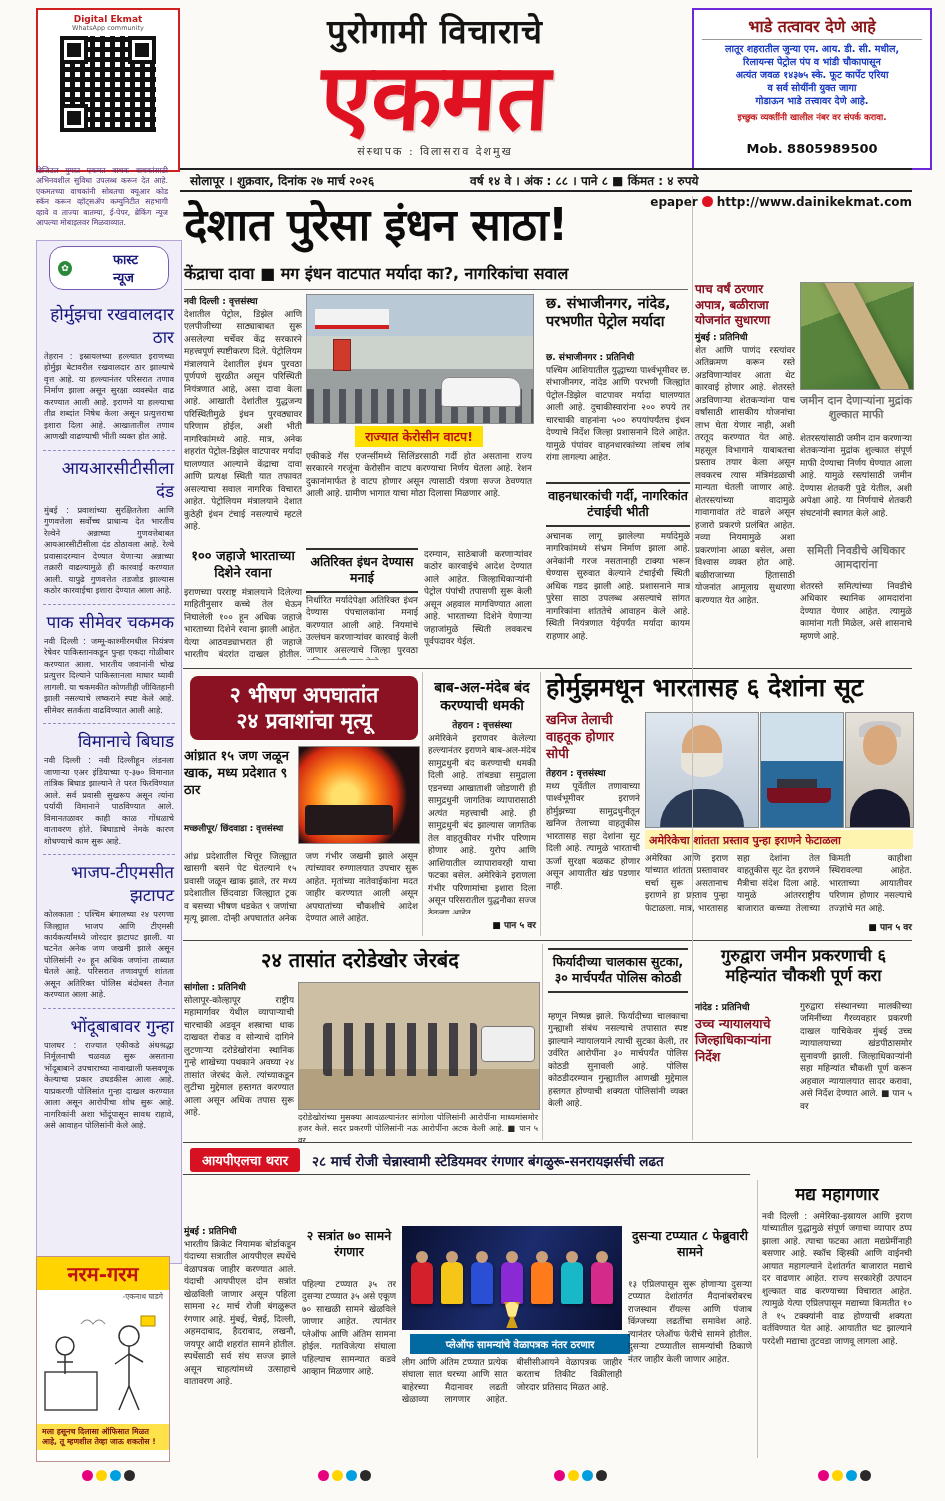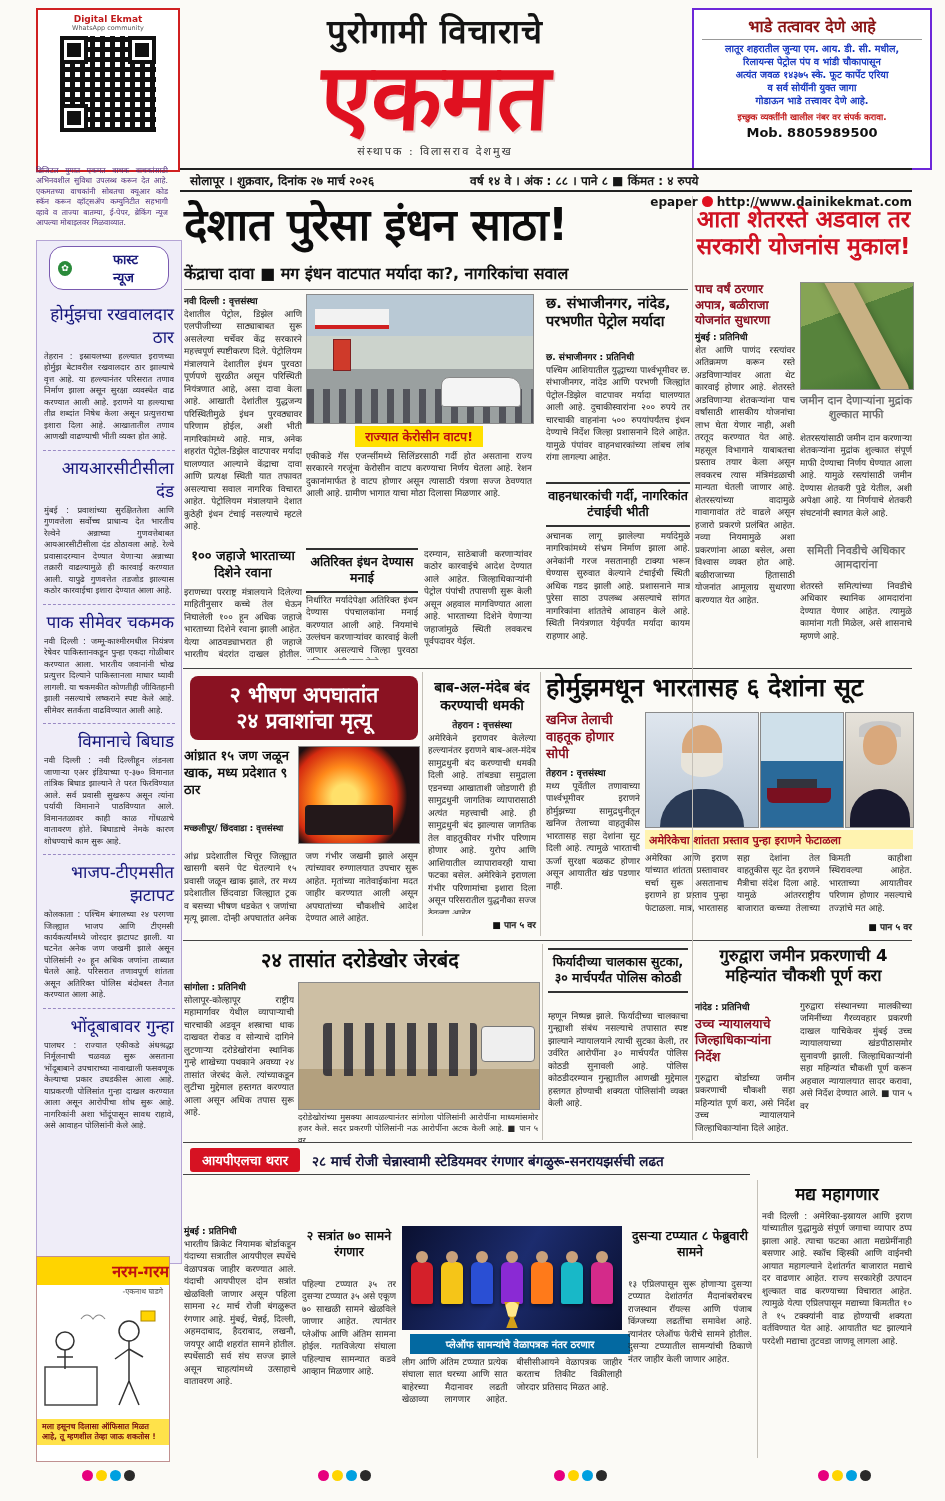--- a/index.html
+++ b/index.html
@@ -30,21 +30,21 @@
       repeating-linear-gradient(0deg,#111 0 5px,transparent 5px 10px),
       repeating-linear-gradient(90deg,#111 0 5px,#fff 5px 10px);}
   .finder{position:absolute;width:20px;height:20px;border:4px solid #111;background:#fff;}
   .finder::after{content:"";position:absolute;inset:3px;background:#111;}
   .qrcap{font-size:7.6px;line-height:1.38;color:#4a2a7a;text-align:justify;}
   
   .adbox{border:2px solid #6d28d9;background:#fff;padding:5px 8px;text-align:center;}
   .adtitle{font-size:16px;font-weight:800;color:#8a1414;border-bottom:1px solid #999;padding-bottom:2px;margin-bottom:3px;}
   .adline{font-size:9.6px;font-weight:700;color:#1a3ac0;line-height:1.35;}
   .adnote{font-size:8.6px;font-weight:700;color:#c01a1a;margin-top:3px;}
-  .admob{font-size:13px;font-weight:800;color:#111;margin-top:2px;}
+  .admob{font-size:13px;font-weight:800;color:#111;margin-top:18px;}
   
   .fn{background:#efedf8;border:1px solid #b4a4d4;padding:5px 6px;overflow:hidden;}
   .fn-pill{display:flex;align-items:center;justify-content:center;gap:6px;border:1.5px solid #7a5ab0;border-radius:14px;background:#fff;padding:3px 8px;margin:0 6px 7px;}
   .fn-title{font-size:13px;font-weight:800;color:#1a1a7a;margin-left:35px;}
   .leaf{display:flex;align-items:center;justify-content:center;width:15px;height:15px;border-radius:50%;background:#2a8a3a;color:#fff;font-size:9px;}
   .fn-item{border-bottom:1px dashed #9a8ac4;padding:5px 1px 7px;}
   .fn-h{font-size:17px;font-weight:400;color:#14147a;text-align:right;margin-bottom:3px;}
   
   .lead-h{font-size:44px;font-weight:800;color:#0c0c0c;line-height:1.04;letter-spacing:-.5px;}
   .lead-sub{font-size:16px;font-weight:700;color:#101010;border-bottom:1.5px solid #666;padding-bottom:5px;}
@@ -62,21 +62,21 @@
   .kicktext{font-size:13.5px;font-weight:800;color:#14143a;}
   .ipl-h{font-size:30px;font-weight:800;color:#d60f1e;text-align:center;line-height:1.1;}
   .banner{background:#0369a1;color:#fff;font-weight:700;font-size:10px;text-align:center;padding:3px 0;margin-left:8px;}
   .jrow{position:absolute;left:0;right:0;bottom:26px;display:flex;justify-content:center;gap:8px;}
   .jersey{width:22px;height:42px;border-radius:6px 6px 2px 2px;position:relative;box-shadow:0 2px 4px rgba(0,0,0,.5);}
   .jersey::before{content:"";position:absolute;top:-11px;left:5px;width:12px;height:12px;border-radius:50%;background:#c9a07a;}
   .j1{background:#d4202a}.j2{background:#f5c518}.j3{background:#2a4fd4}.j4{background:#8a2ad4}.j5{background:#ff7a1a}.j6{background:#18b8c8}.j7{background:#d42a8a}
   .trophy{position:absolute;left:50%;bottom:2px;transform:translateX(-50%);width:24px;height:26px;background:radial-gradient(circle at 50% 28%,#ffe88a 0 7px,#d4a017 8px);clip-path:polygon(18% 0,82% 0,66% 55%,58% 62%,74% 100%,26% 100%,42% 62%,34% 55%);}
   
   .cart{border:1.5px solid #c09090;background:#fff;overflow:hidden;}
-  .cart-h{background:#ffd400;text-align:right;font-size:16px;font-weight:800;color:#c01010;padding:3px 0;}
+  .cart-h{background:#ffd400;text-align:center;font-size:20px;font-weight:800;color:#c01010;padding:3px 0;}
   .cart-credit{font-size:7.5px;color:#444;text-align:right;padding:1px 6px;}
   .cart-cap{background:#ffe24a;font-size:7.8px;font-weight:700;color:#7a1010;padding:3px 5px;line-height:1.3;}
   
   .pp-canopy{position:absolute;left:8px;top:14px;width:74px;height:16px;background:#f2f2f2;border-bottom:4px solid #d02020;}
   .pp-pump{position:absolute;left:26px;top:44px;width:16px;height:30px;background:#cf3a2a;border:1px solid #802020;}
   .pp-car{position:absolute;right:12px;bottom:16px;width:78px;height:28px;background:#f4f4f4;border-radius:8px 12px 3px 3px;border:1px solid #888;}
   .pp-crowd{position:absolute;left:0;right:0;bottom:0;height:34px;background:repeating-linear-gradient(90deg,#3a3a44 0 7px,transparent 7px 16px);opacity:.75;}
   .rd-path{position:absolute;left:-24px;top:30px;width:170px;height:26px;background:#c9b184;transform:rotate(62deg);border-radius:14px;box-shadow:0 0 8px rgba(0,0,0,.3);}
   .fire{position:absolute;inset:0;background:radial-gradient(circle at 38% 52%,#ffe06a 0 14%,#ff8a1a 34%,#d42a10 58%,transparent 70%);}
   .bus{position:absolute;left:6px;bottom:8px;width:88px;height:30px;background:#23181a;border-radius:4px;}
@@ -187,21 +187,20 @@
   <div class="abs boxh" style="left:306px;top:548px;width:112px;">अतिरिक्त इंधन देण्यास मनाई</div>
   <div class="abs t" style="left:306px;top:594px;width:112px;height:66px;">निर्धारित मर्यादेपेक्षा अतिरिक्त इंधन देण्यास पंपचालकांना मनाई करण्यात आली आहे. नियमांचे उल्लंघन करणाऱ्यांवर कारवाई केली जाणार असल्याचे जिल्हा पुरवठा अधिकाऱ्यांनी स्पष्ट केले.</div>
   <div class="abs t" style="left:424px;top:548px;width:108px;height:112px;">दरम्यान, साठेबाजी करणाऱ्यांवर कठोर कारवाईचे आदेश देण्यात आले आहेत. जिल्हाधिकाऱ्यांनी पेट्रोल पंपांची तपासणी सुरू केली असून अहवाल मागविण्यात आला आहे. भारताच्या दिशेने येणाऱ्या जहाजांमुळे स्थिती लवकरच पूर्वपदावर येईल.</div>
 
   <div class="abs" style="left:546px;top:294px;width:144px;font-size:14.5px;font-weight:800;color:#101010;line-height:1.25;">छ. संभाजीनगर, नांदेड, परभणीत पेट्रोल मर्यादा</div>
   <div class="abs bl" style="left:546px;top:350px;width:144px;">छ. संभाजीनगर : प्रतिनिधी</div>
   <div class="abs t" style="left:546px;top:364px;width:144px;height:114px;">पश्चिम आशियातील युद्धाच्या पार्श्वभूमीवर छ. संभाजीनगर, नांदेड आणि परभणी जिल्ह्यांत पेट्रोल-डिझेल वाटपावर मर्यादा घालण्यात आली आहे. दुचाकीस्वारांना २०० रुपये तर चारचाकी वाहनांना ५०० रुपयांपर्यंतच इंधन देण्याचे निर्देश जिल्हा प्रशासनाने दिले आहेत. यामुळे पंपांवर वाहनधारकांच्या लांबच लांब रांगा लागल्या आहेत.</div>
   <div class="abs boxh" style="left:546px;top:482px;width:144px;">वाहनधारकांची गर्दी, नागरिकांत टंचाईची भीती</div>
   <div class="abs t" style="left:546px;top:530px;width:144px;height:130px;">अचानक लागू झालेल्या मर्यादेमुळे नागरिकांमध्ये संभ्रम निर्माण झाला आहे. अनेकांनी गरज नसतानाही टाक्या भरून घेण्यास सुरुवात केल्याने टंचाईची स्थिती अधिक गडद झाली आहे. प्रशासनाने मात्र पुरेसा साठा उपलब्ध असल्याचे सांगत नागरिकांना शांततेचे आवाहन केले आहे. स्थिती नियंत्रणात येईपर्यंत मर्यादा कायम राहणार आहे.</div>
 
-  <div class="abs farm-h" style="left:695px;top:206px;width:217px;">आता शेतरस्ते अडवाल तर सरकारी योजनांस मुकाल!</div>
   <div class="abs" style="left:695px;top:282px;width:100px;font-size:12px;font-weight:800;color:#8a1020;line-height:1.3;">पाच वर्षं ठरणार अपात्र, बळीराजा योजनांत सुधारणा</div>
   <div class="abs bl" style="left:695px;top:330px;">मुंबई : प्रतिनिधी</div>
   <div class="abs t" style="left:695px;top:344px;width:100px;height:296px;">शेत आणि पाणंद रस्त्यांवर अतिक्रमण करून रस्ते अडविणाऱ्यांवर आता थेट कारवाई होणार आहे. शेतरस्ते अडविणाऱ्या शेतकऱ्यांना पाच वर्षांसाठी शासकीय योजनांचा लाभ घेता येणार नाही, अशी तरतूद करण्यात येत आहे. महसूल विभागाने याबाबतचा प्रस्ताव तयार केला असून लवकरच त्यास मंत्रिमंडळाची मान्यता घेतली जाणार आहे. शेतरस्त्यांच्या वादामुळे गावागावांत तंटे वाढले असून हजारो प्रकरणे प्रलंबित आहेत. नव्या नियमामुळे अशा प्रकरणांना आळा बसेल, असा विश्वास व्यक्त होत आहे. बळीराजाच्या हितासाठी योजनांत आमूलाग्र सुधारणा करण्यात येत आहेत.</div>
   <div class="photo" style="left:800px;top:282px;width:112px;height:106px;background:linear-gradient(160deg,#86a455 0 30%,#57833c 30% 70%,#3f6e31 100%);">
     <div class="rd-path"></div>
   </div>
   <div class="abs blueh" style="left:800px;top:394px;width:112px;">जमीन दान देणाऱ्यांना मुद्रांक शुल्कात माफी</div>
   <div class="abs t" style="left:800px;top:432px;width:112px;height:108px;">शेतरस्त्यांसाठी जमीन दान करणाऱ्या शेतकऱ्यांना मुद्रांक शुल्कात संपूर्ण माफी देण्याचा निर्णय घेण्यात आला आहे. यामुळे रस्त्यांसाठी जमीन देण्यास शेतकरी पुढे येतील, अशी अपेक्षा आहे. या निर्णयाचे शेतकरी संघटनांनी स्वागत केले आहे.</div>
   <div class="abs blueh" style="left:800px;top:544px;width:112px;">समिती निवडीचे अधिकार आमदारांना</div>
   <div class="abs t" style="left:800px;top:580px;width:112px;height:80px;">शेतरस्ते समित्यांच्या निवडीचे अधिकार स्थानिक आमदारांना देण्यात येणार आहेत. त्यामुळे कामांना गती मिळेल, असे शासनाचे म्हणणे आहे.</div>
@@ -262,24 +261,23 @@
   </div>
   <div class="abs tt" style="left:298px;top:1112px;width:240px;height:30px;">दरोडेखोरांच्या मुसक्या आवळल्यानंतर सांगोला पोलिसांनी आरोपींना माध्यमांसमोर हजर केले. सदर प्रकरणी पोलिसांनी नऊ आरोपींना अटक केली आहे. ■ पान ५ वर</div>
 
   <div class="vline" style="left:542px;top:944px;height:196px;"></div>
 
   <div class="abs boxh" style="left:548px;top:948px;width:140px;">फिर्यादीच्या चालकास सुटका, ३० मार्चपर्यंत पोलिस कोठडी</div>
   <div class="abs t" style="left:548px;top:1010px;width:140px;height:128px;">म्हणून निष्पन्न झाले. फिर्यादीच्या चालकाचा गुन्ह्याशी संबंध नसल्याचे तपासात स्पष्ट झाल्याने न्यायालयाने त्याची सुटका केली, तर उर्वरित आरोपींना ३० मार्चपर्यंत पोलिस कोठडी सुनावली आहे. पोलिस कोठडीदरम्यान गुन्ह्यातील आणखी मुद्देमाल हस्तगत होण्याची शक्यता पोलिसांनी व्यक्त केली आहे.</div>
 
   <div class="vline" style="left:692px;top:196px;height:944px;"></div>
 
-  <div class="abs" style="left:695px;top:946px;width:217px;font-size:16.5px;font-weight:800;color:#101010;text-align:center;line-height:1.2;">गुरुद्वारा जमीन प्रकरणाची 4 महिन्यांत चौकशी पूर्ण करा</div>
+  <div class="abs" style="left:695px;top:946px;width:217px;font-size:16.5px;font-weight:800;color:#101010;text-align:center;line-height:1.2;">गुरुद्वारा जमीन प्रकरणाची ६ महिन्यांत चौकशी पूर्ण करा</div>
   <div class="abs bl" style="left:695px;top:1000px;">नांदेड : प्रतिनिधी</div>
   <div class="abs" style="left:695px;top:1016px;width:100px;font-size:12.5px;font-weight:800;color:#8a1020;line-height:1.3;">उच्च न्यायालयाचे जिल्हाधिकाऱ्यांना निर्देश</div>
-  <div class="abs t" style="left:695px;top:1072px;width:100px;height:66px;">गुरुद्वारा बोर्डाच्या जमीन प्रकरणाची चौकशी सहा महिन्यांत पूर्ण करा, असे निर्देश उच्च न्यायालयाने जिल्हाधिकाऱ्यांना दिले आहेत.</div>
   <div class="abs t" style="left:800px;top:1000px;width:112px;height:138px;">गुरुद्वारा संस्थानच्या मालकीच्या जमिनींच्या गैरव्यवहार प्रकरणी दाखल याचिकेवर मुंबई उच्च न्यायालयाच्या खंडपीठासमोर सुनावणी झाली. जिल्हाधिकाऱ्यांनी सहा महिन्यांत चौकशी पूर्ण करून अहवाल न्यायालयात सादर करावा, असे निर्देश देण्यात आले. ■ पान ५ वर</div>
 
   <div class="hline" style="left:183px;top:1142px;width:729px;"></div>
 
   <div class="abs" style="left:190px;top:1148px;">
     <span class="kick">आयपीएलचा थरार</span>
   </div>
   <div class="abs kicktext" style="left:312px;top:1152px;width:432px;">२८ मार्च रोजी चेन्नास्वामी स्टेडियमवर रंगणार बंगळुरू-सनरायझर्सची लढत</div>
   <div class="hline" style="left:183px;top:1174px;width:567px;"></div>
   <div class="abs bl" style="left:184px;top:1224px;">मुंबई : प्रतिनिधी</div>

